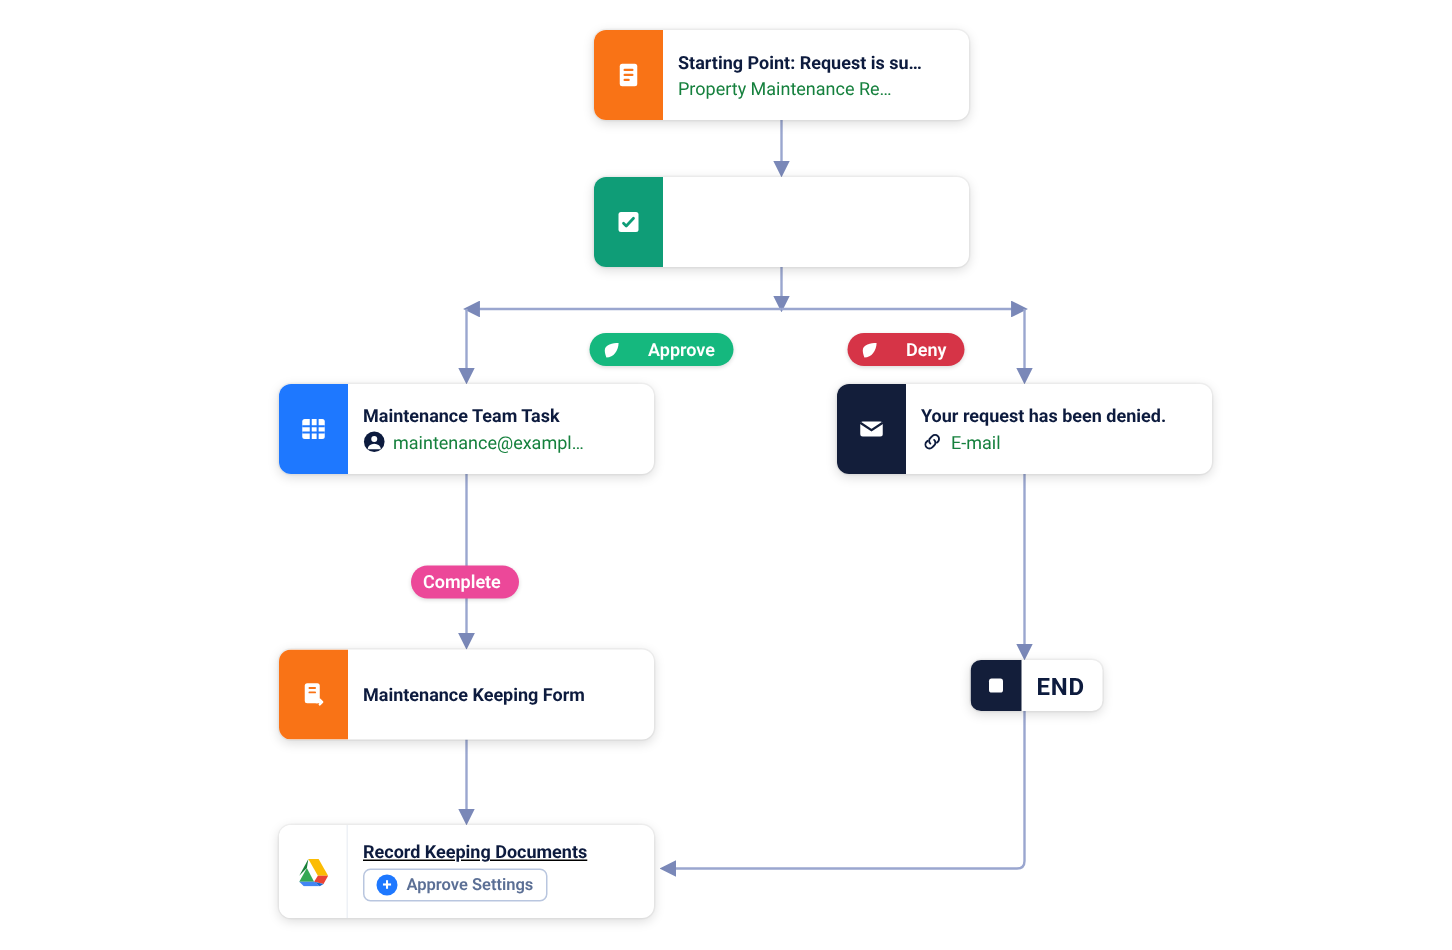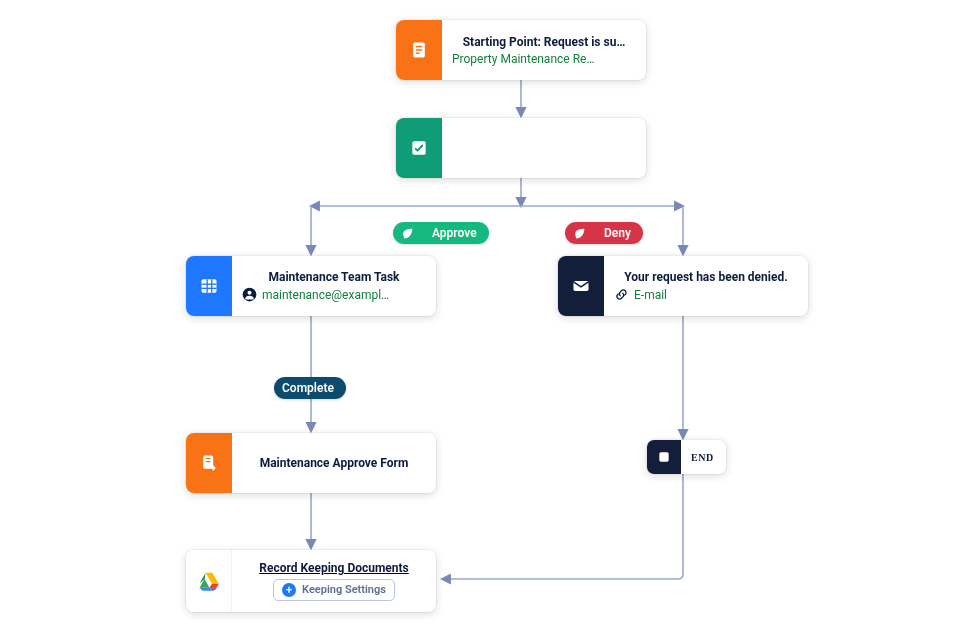--- a/index.html
+++ b/index.html
@@ -26,21 +26,20 @@
     color: #fff;
   }
   .node .body {
     flex: 1;
     padding: 8px 10px 8px 10px;
     min-width: 0;
     display: flex;
     flex-direction: column;
     justify-content: center;
     gap: 3px;
-    text-align: center;
   }
   .node .title {
     font-size: 12px;
     font-weight: 700;
     color: #0d1b3e;
     white-space: nowrap;
     overflow: hidden;
     text-overflow: ellipsis;
   }
   .node .subtitle {
@@ -68,43 +67,42 @@
     gap: 18px;
     color: #fff;
     font-size: 12px;
     font-weight: 600;
     padding: 4px 12px 4px 8px;
     border-radius: 999px;
     box-shadow: 0 1px 3px rgba(0,0,0,0.15);
   }
   .pill-green { background: #15b87e; }
   .pill-red   { background: #d63447; }
-  .pill-blue  { background: #0c4a6e; }
+  .pill-blue  { background: #ec4899; }
 
   .end-node {
     position: absolute;
     display: flex;
     align-items: center;
     background: #fff;
     border-radius: 7px;
     box-shadow: 0 2px 8px rgba(0,0,0,0.15), 0 0 0 1px rgba(0,0,0,0.04);
     overflow: hidden;
     height: 34px;
   }
   .end-node .stop-slab {
     width: 34px; height: 34px; background: #131e3a;
     display: flex; align-items: center; justify-content: center;
   }
   .end-node .end-text {
     padding: 0 12px 0 10px;
-    font-size: 10px;
+    font-size: 16px;
     font-weight: 700;
     color: #0d1b3e;
     letter-spacing: 0.5px;
-    font-family: Liberation Serif, serif;
   }
 
   .settings-chip {
     display: inline-flex;
     align-items: center;
     gap: 6px;
     border: 1px solid #b9c6df;
     border-radius: 5px;
     padding: 3px 8px;
     color: #5b6f95;
@@ -247,21 +245,21 @@
   <div class="node" style="left:186px; top:433px;">
     <div class="icon-slab slab-orange">
       <svg width="20" height="20" viewBox="0 0 24 24">
           <rect x="5" y="3" width="12" height="16" rx="2" fill="#fff"></rect>
           <rect x="8" y="6" width="6" height="1.5" rx="0.7" fill="#f97316"></rect>
           <rect x="8" y="9.5" width="6" height="1.5" rx="0.7" fill="#f97316"></rect>
           <path d="M14 18 l5 0 m0 0 l-2 -2 m2 2 l-2 2" stroke="#fff" stroke-width="1.8" stroke-linecap="round" stroke-linejoin="round"></path>
         </svg>
     </div>
     <div class="body">
-      <div class="title">Maintenance Approve Form</div>
+      <div class="title">Maintenance Keeping Form</div>
     </div>
   </div>
 
   <div class="end-node" style="left:647px; top:440px;">
     <div class="stop-slab">
       <svg width="14" height="14" viewBox="0 0 24 24">
           <rect x="4" y="4" width="16" height="16" rx="3" fill="#fff"></rect>
         </svg>
     </div>
     <div class="end-text">END</div>
@@ -276,19 +274,19 @@
           <path d="M55 50 L82 50 L70 72 L45 66 Z" fill="#ea4335"></path>
           <path d="M30 6 L6 50 L26 30 Z" fill="#188038"></path>
           <path d="M45 66 L60 78 L70 72 Z" fill="#1967d2"></path>
         </svg>
     </div>
     <div class="body">
       <div class="title">Record Keeping Documents</div>
       <div>
         <span class="settings-chip">
           <span class="plus-circle">+</span>
-          <span>Keeping Settings</span>
+          <span>Approve Settings</span>
         </span>
       </div>
     </div>
   </div>
 
 </div>
 
 </body></html>

